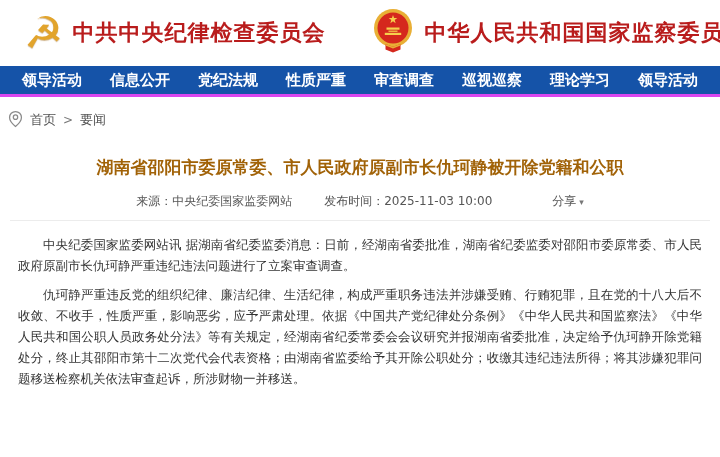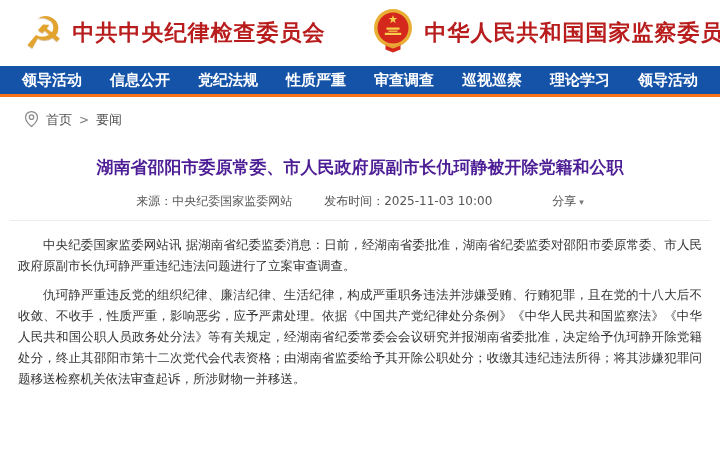--- a/index.html
+++ b/index.html
@@ -10,37 +10,37 @@
   .site-header { height: 66px; display: flex; align-items: center;
     padding: 0 16px 0 24px; background: #fff; }
   .brand { display: flex; align-items: center; gap: 9px; cursor: pointer; }
   .brand-ccdi { margin-right: 46px; }
   .party-emblem { font-size: 44px; line-height: 44px; color: #e2a42c;
     text-shadow: 0 1px 1px rgba(150,90,0,.45); }
   .brand-text { font-size: 22px; font-weight: bold; color: #b91c1c;
     letter-spacing: 1px; white-space: nowrap; }
 
   
-  .main-nav { height: 31px; background: #1553a8; border-bottom: 3px solid #f97316;
+  .main-nav { height: 31px; background: #1553a8; border-bottom: 3px solid #d946ef;
     display: flex; align-items: center; justify-content: space-between;
     padding: 0 22px; }
   .nav-item { color: #fff; font-size: 15px; font-weight: bold; text-decoration: none;
     white-space: nowrap; cursor: pointer; }
 
   
   .breadcrumb { display: flex; align-items: center; gap: 7px;
-    padding: 13px 0 0 24px; font-size: 13px; color: #555; height: 33px; }
+    padding: 13px 0 0 8px; font-size: 13px; color: #555; height: 33px; }
   .breadcrumb a { color: #555; text-decoration: none; cursor: pointer; }
   .crumb-sep { color: #777; font-size: 12px; }
   .pin-icon { display: inline-block; }
 
   
   .article { padding: 0 18px; }
   .article-title { text-align: center; font-size: 17px; line-height: 24px;
-    font-weight: bold; color: #4c1d95; margin: 25px 60px 0; }
+    font-weight: bold; color: #a16207; margin: 25px 60px 0; }
   .article-meta { text-align: center; margin-top: 14px; font-size: 12px;
     color: #555; }
   .meta-item { white-space: nowrap; }
   .meta-src { margin-right: 28px; }
   .meta-time { margin-right: 56px; }
   .share-button { cursor: pointer; color: #555; }
   .share-caret { font-size: 9px; color: #777; margin-left: 3px; }
   .divider { border: none; border-top: 1px solid #ececec; margin: 10px -8px 0; }
 
   .body-p { font-size: 12.5px; line-height: 21px; color: #333;

